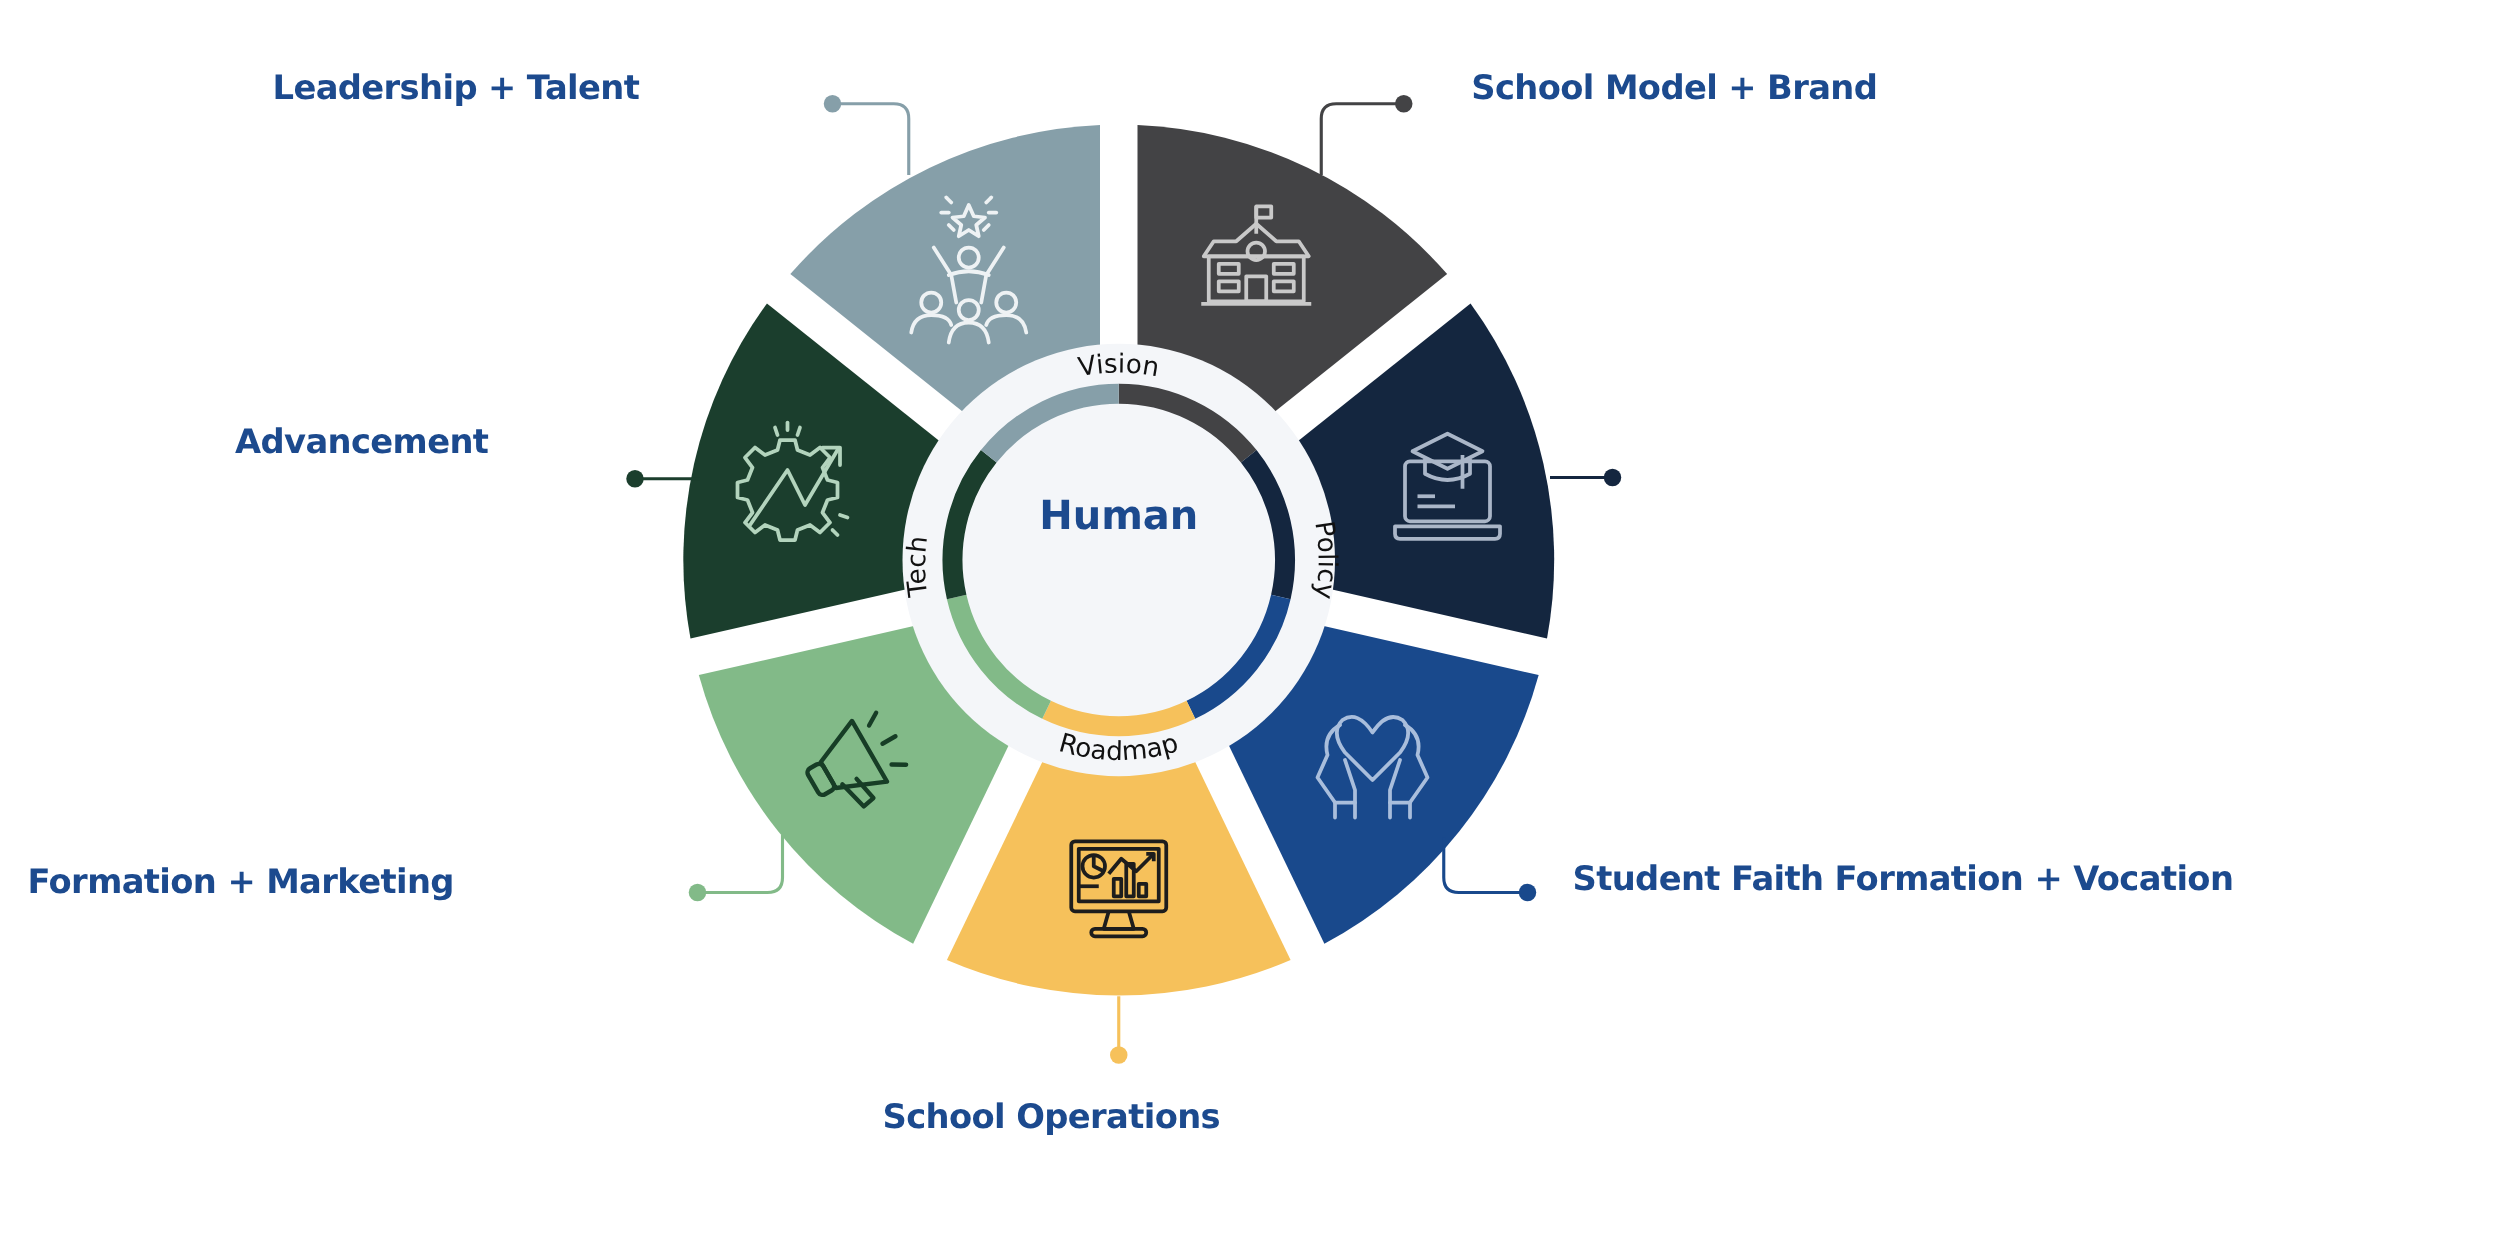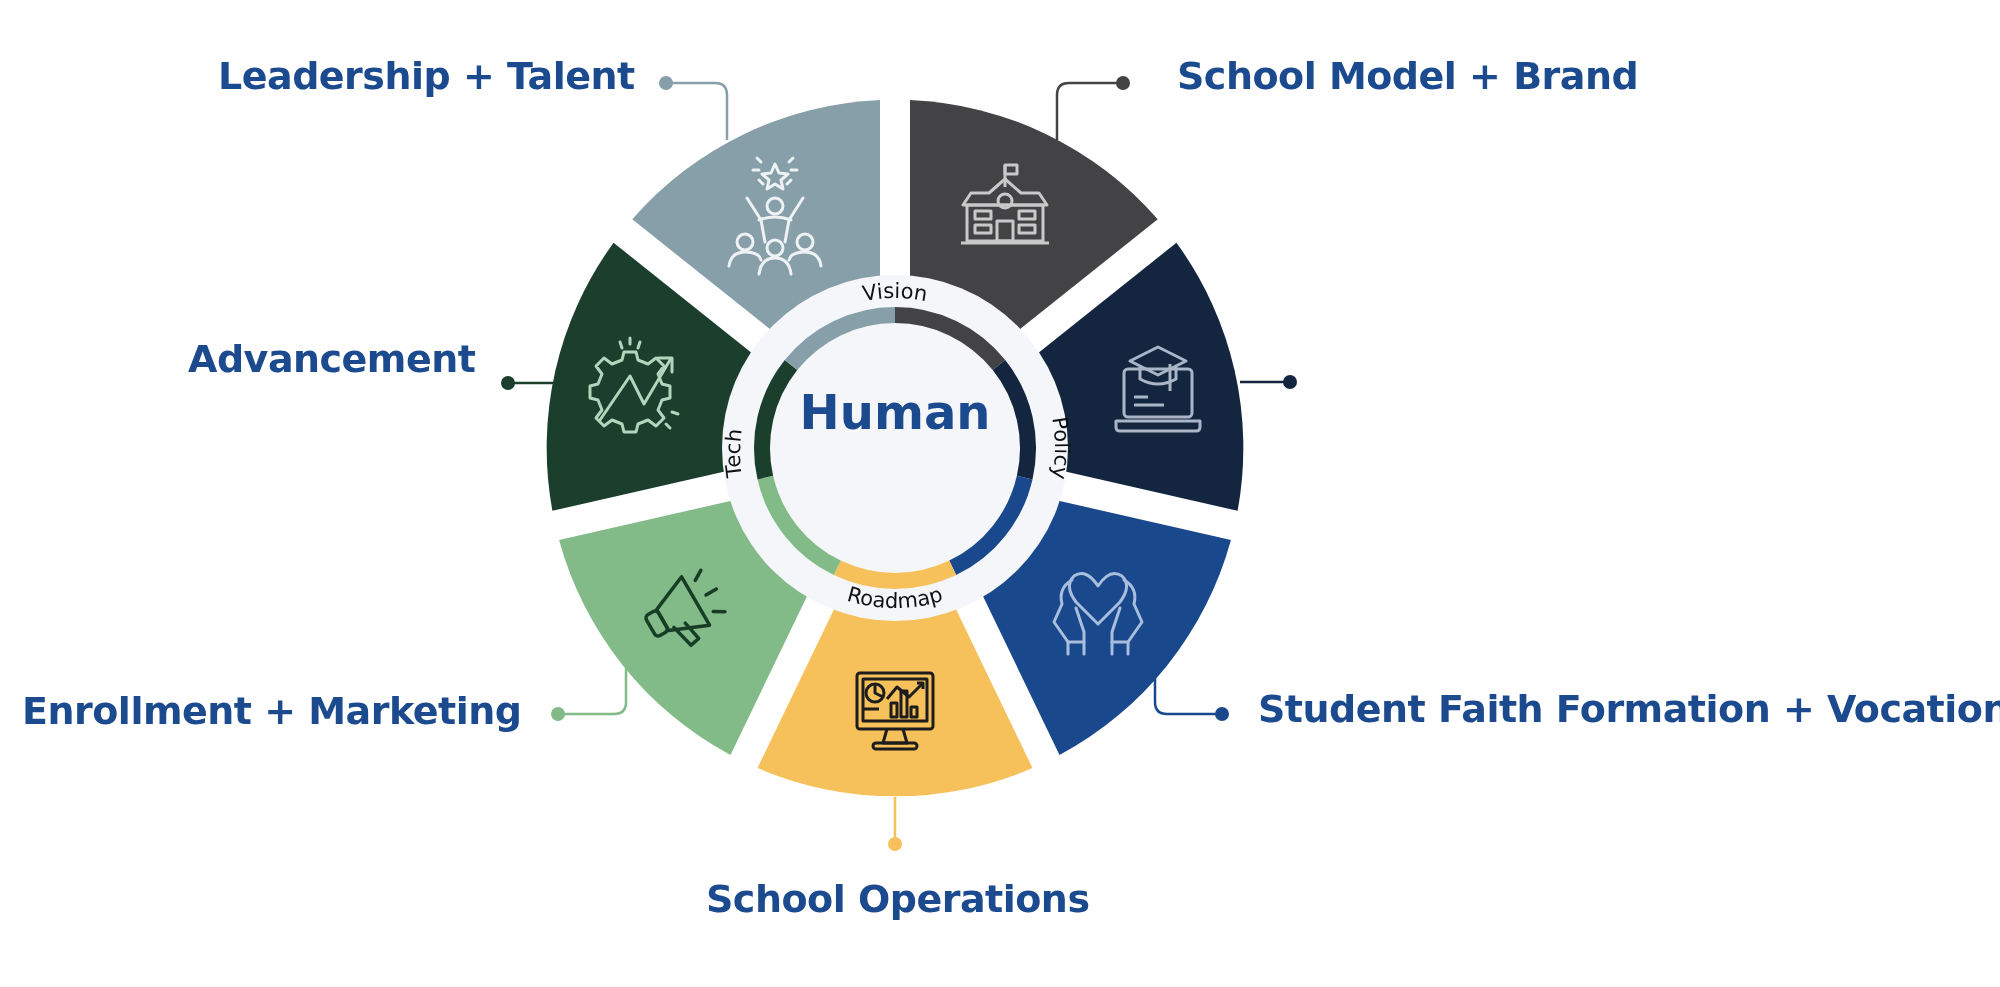--- a/index.html
+++ b/index.html
@@ -1,25 +1,25 @@
 <!DOCTYPE html>
 <html><head>
 <meta charset="utf-8">
 <style>
   html, body { margin: 0; padding: 0; background: #ffffff; }
   body { width: 2000px; height: 987px; position: relative; overflow: hidden; font-family: "Liberation Sans", sans-serif; }
   #stage { position: absolute; left: 0; top: 0; width: 2000px; height: 987px; }
   .label {
     position: absolute; font-family: "DejaVu Sans", sans-serif; font-weight: bold;
-    color: #1c4a8e; font-size: 38px; letter-spacing: -0.5px; white-space: nowrap; line-height: 1;
+    color: #1c4a8e; font-size: 27px; letter-spacing: -0.5px; white-space: nowrap; line-height: 1;
   }
   .center-title {
     position: absolute; left: 745px; top: 388px; width: 300px; text-align: center;
     font-family: "DejaVu Sans", sans-serif; font-weight: bold; color: #1c4a8e;
-    font-size: 48px; line-height: 49px;
+    font-size: 32px; line-height: 49px;
   }
   .center-title span { display: block; }
 </style>
 </head>
 <body>
 
 <div id="stage">
   <svg id="wheel" width="2000" height="987" viewBox="0 0 2000 987" xmlns="http://www.w3.org/2000/svg">
     <g id="segments-layer">
         <path d="M 910 288 L 910 100 A 348 348 0 0 1 1157.7250088709934 219.29807671614032 L 1010.7406901670038 336.5141594655822 Z" fill="#434345"></path>
@@ -164,15 +164,15 @@
   </svg>
 
   <div class="center-title">
     <span>Human</span>
   </div>
 
   <div class="label" style="left:218px; top:57px;">Leadership + Talent</div>
   <div class="label" style="left:1177px; top:57px;">School Model + Brand</div>
   <div class="label" style="left:1258px; top:690px;">Student Faith Formation + Vocation</div>
   <div class="label" style="left:706px; top:880px;">School Operations</div>
-  <div class="label" style="left:22px; top:692px;">Enrollment + Marketing</div>
+  <div class="label" style="left:22px; top:692px;">Formation + Marketing</div>
   <div class="label" style="left:188px; top:340px;">Advancement</div>
 </div>
 
 </body></html>

